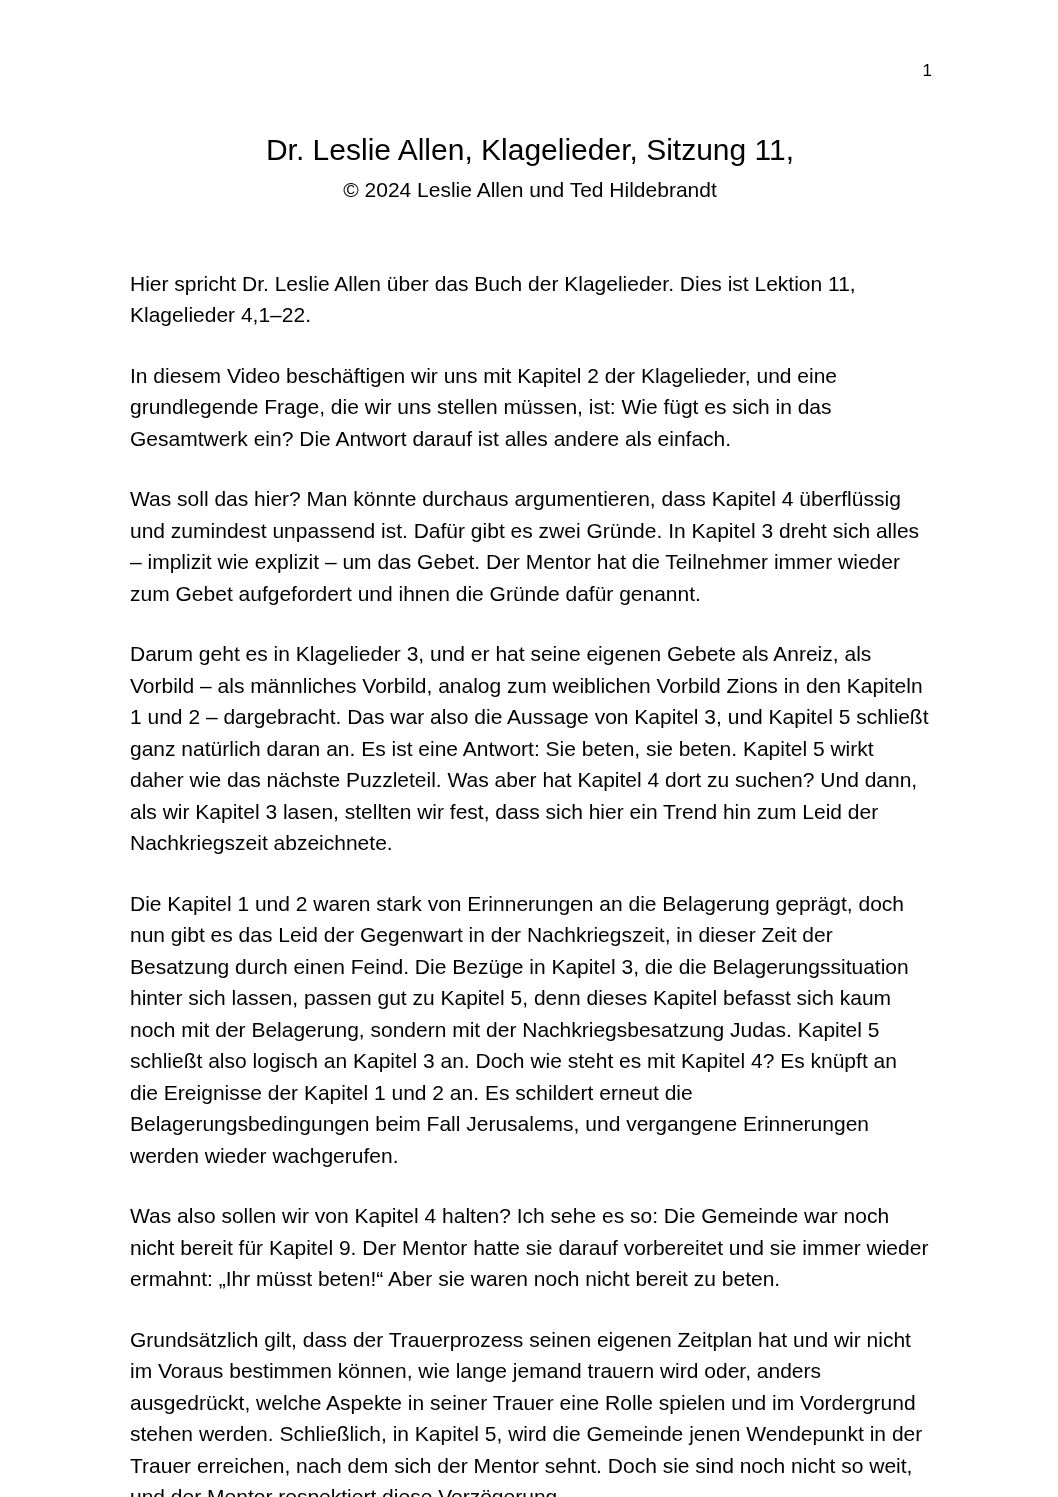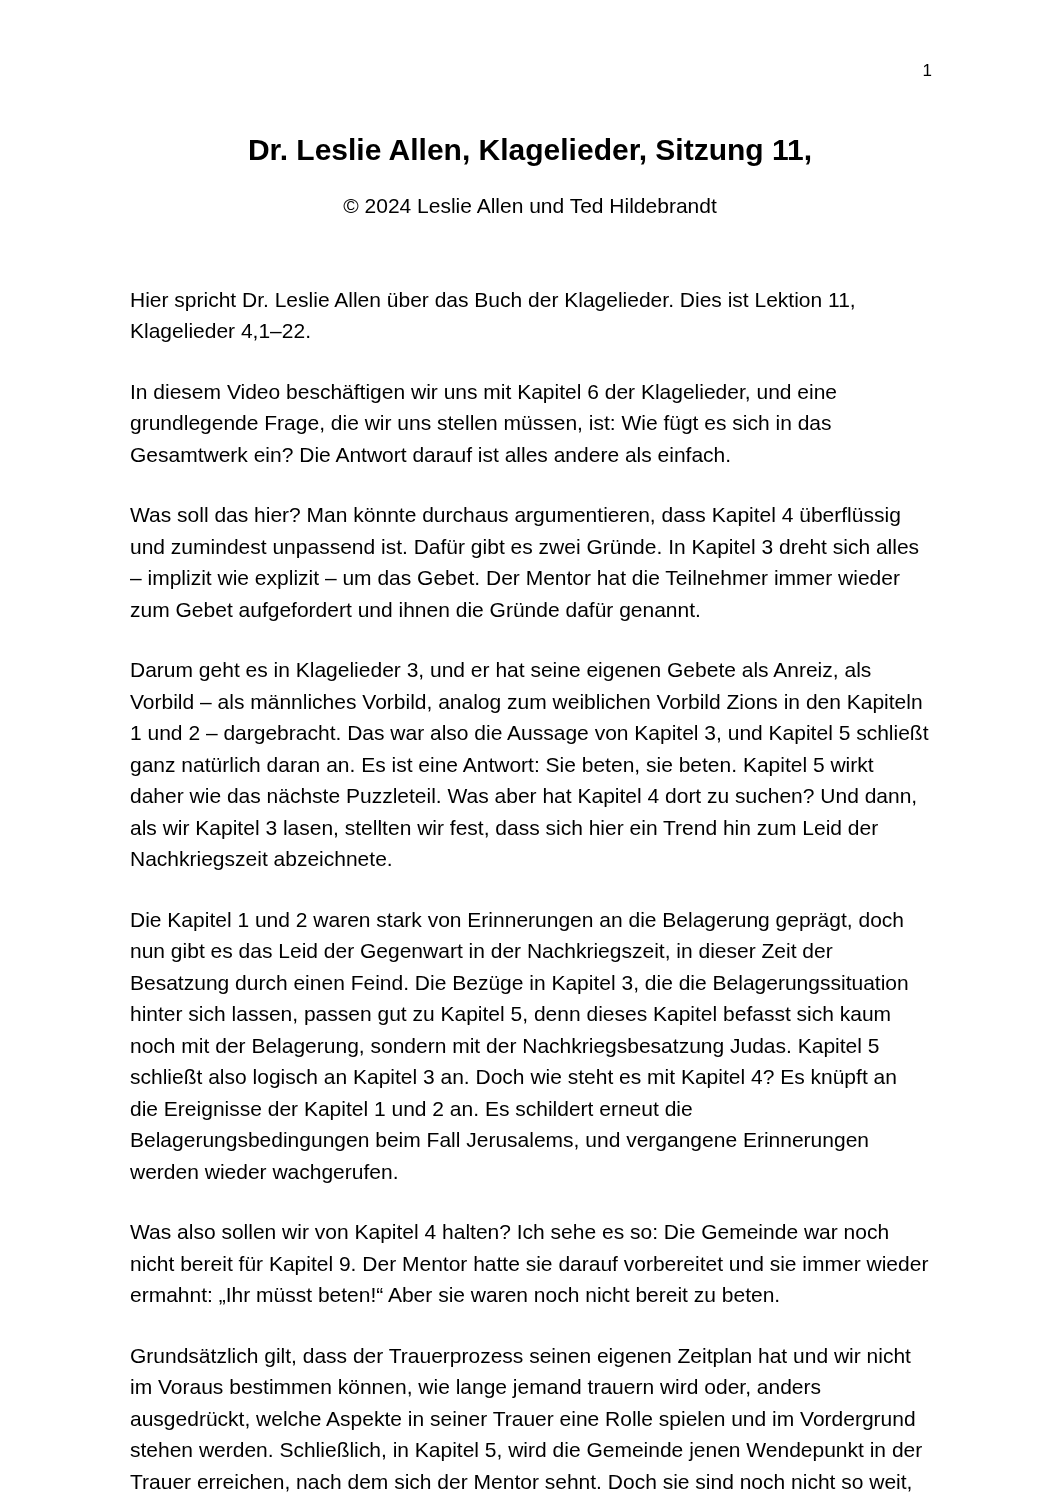--- a/index.html
+++ b/index.html
@@ -23,29 +23,29 @@
     line-height: 1;
   }
   .doc {
     position: absolute;
     top: 130px;
     left: 130px;
     width: 800px;
   }
   .title {
     text-align: center;
-    font-weight: bold;
+    font-weight: normal;
     font-size: 30px;
     line-height: 1.32;
     margin: 0;
   }
   .copyright {
     text-align: center;
     font-size: 21px;
-    margin-top: 24px;
+    margin-top: 8px;
   }
   .content {
     margin-top: 66px;
     font-size: 21px;
     line-height: 1.5;
     text-align: left;
   }
   .content p {
     margin: 0 0 29px 0;
   }
@@ -56,20 +56,20 @@
 <div class="page-number">1</div>
 
 <div class="doc">
   <h1 class="title">
     <span>Dr. Leslie Allen, Klagelieder, Sitzung 11,</span><br>
   </h1>
   <div class="copyright">© 2024 Leslie Allen und Ted Hildebrandt</div>
 
   <div class="content">
     <p>Hier spricht Dr. Leslie Allen über das Buch der Klagelieder. Dies ist Lektion 11, Klagelieder 4,1–22.</p>
-    <p>In diesem Video beschäftigen wir uns mit Kapitel 6 der Klagelieder, und eine grundlegende Frage, die wir uns stellen müssen, ist: Wie fügt es sich in das Gesamtwerk ein? Die Antwort darauf ist alles andere als einfach.</p>
+    <p>In diesem Video beschäftigen wir uns mit Kapitel 2 der Klagelieder, und eine grundlegende Frage, die wir uns stellen müssen, ist: Wie fügt es sich in das Gesamtwerk ein? Die Antwort darauf ist alles andere als einfach.</p>
     <p>Was soll das hier? Man könnte durchaus argumentieren, dass Kapitel 4 überflüssig und zumindest unpassend ist. Dafür gibt es zwei Gründe. In Kapitel 3 dreht sich alles – implizit wie explizit – um das Gebet. Der Mentor hat die Teilnehmer immer wieder zum Gebet aufgefordert und ihnen die Gründe dafür genannt.</p>
     <p>Darum geht es in Klagelieder 3, und er hat seine eigenen Gebete als Anreiz, als Vorbild – als männliches Vorbild, analog zum weiblichen Vorbild Zions in den Kapiteln 1 und 2 – dargebracht. Das war also die Aussage von Kapitel 3, und Kapitel 5 schließt ganz natürlich daran an. Es ist eine Antwort: Sie beten, sie beten. Kapitel 5 wirkt daher wie das nächste Puzzleteil. Was aber hat Kapitel 4 dort zu suchen? Und dann, als wir Kapitel 3 lasen, stellten wir fest, dass sich hier ein Trend hin zum Leid der Nachkriegszeit abzeichnete.</p>
     <p>Die Kapitel 1 und 2 waren stark von Erinnerungen an die Belagerung geprägt, doch nun gibt es das Leid der Gegenwart in der Nachkriegszeit, in dieser Zeit der Besatzung durch einen Feind. Die Bezüge in Kapitel 3, die die Belagerungssituation hinter sich lassen, passen gut zu Kapitel 5, denn dieses Kapitel befasst sich kaum noch mit der Belagerung, sondern mit der Nachkriegsbesatzung Judas. Kapitel 5 schließt also logisch an Kapitel 3 an. Doch wie steht es mit Kapitel 4? Es knüpft an die Ereignisse der Kapitel 1 und 2 an. Es schildert erneut die Belagerungsbedingungen beim Fall Jerusalems, und vergangene Erinnerungen werden wieder wachgerufen.</p>
     <p>Was also sollen wir von Kapitel 4 halten? Ich sehe es so: Die Gemeinde war noch nicht bereit für Kapitel 9. Der Mentor hatte sie darauf vorbereitet und sie immer wieder ermahnt: „Ihr müsst beten!“ Aber sie waren noch nicht bereit zu beten.</p>
     <p>Grundsätzlich gilt, dass der Trauerprozess seinen eigenen Zeitplan hat und wir nicht im Voraus bestimmen können, wie lange jemand trauern wird oder, anders ausgedrückt, welche Aspekte in seiner Trauer eine Rolle spielen und im Vordergrund stehen werden. Schließlich, in Kapitel 5, wird die Gemeinde jenen Wendepunkt in der Trauer erreichen, nach dem sich der Mentor sehnt. Doch sie sind noch nicht so weit, und der Mentor respektiert diese Verzögerung.</p>
   </div>
 </div>
 
 </body></html>

